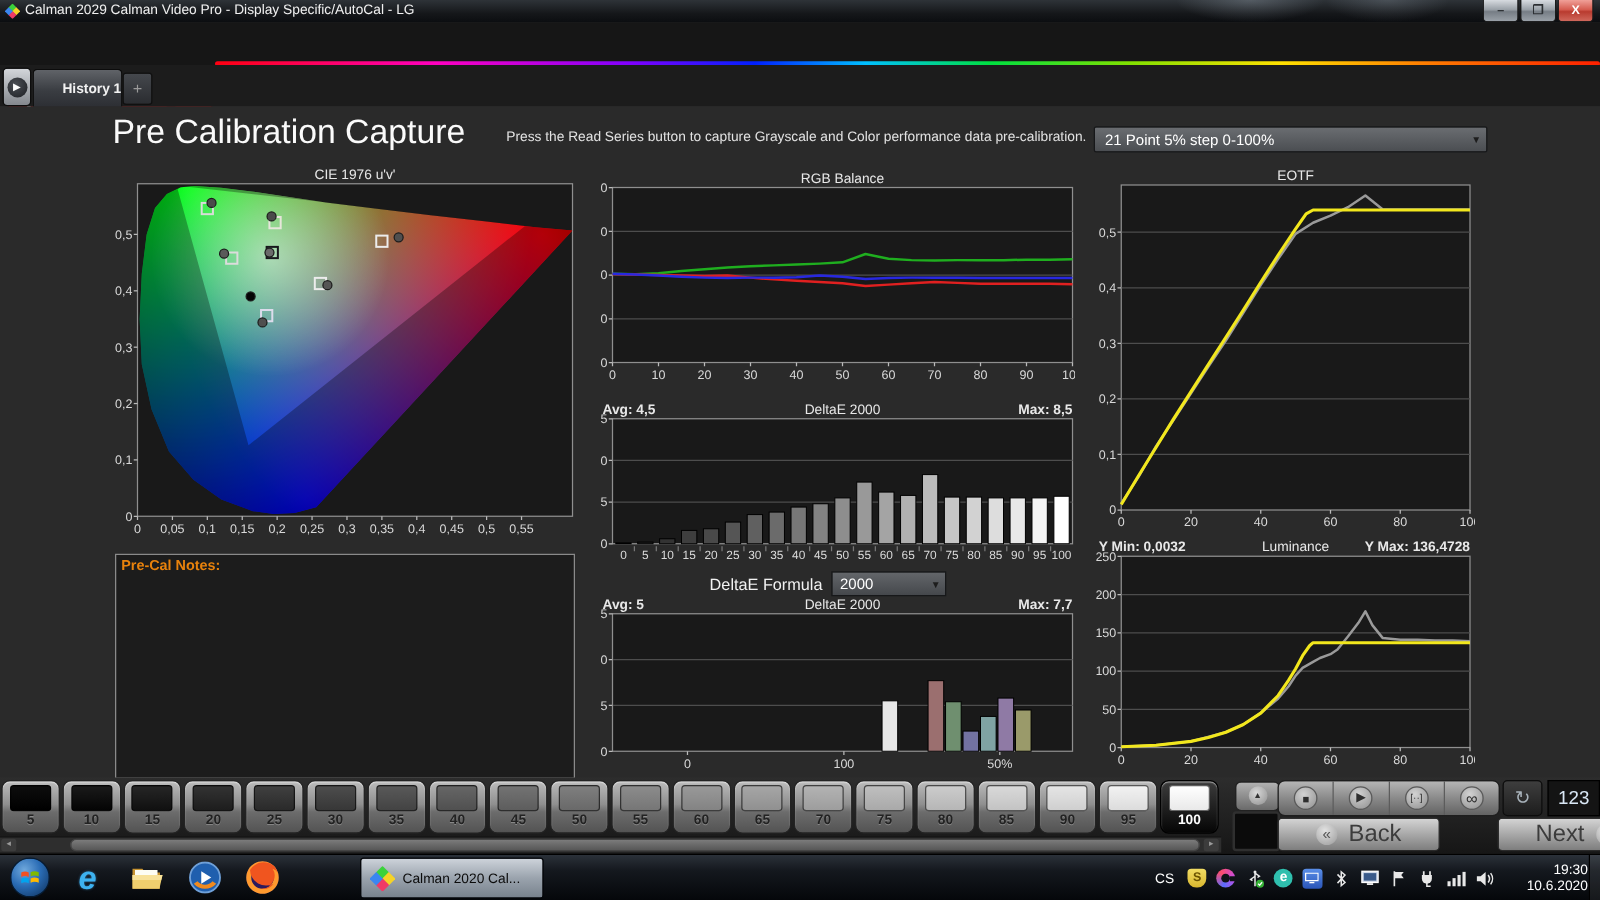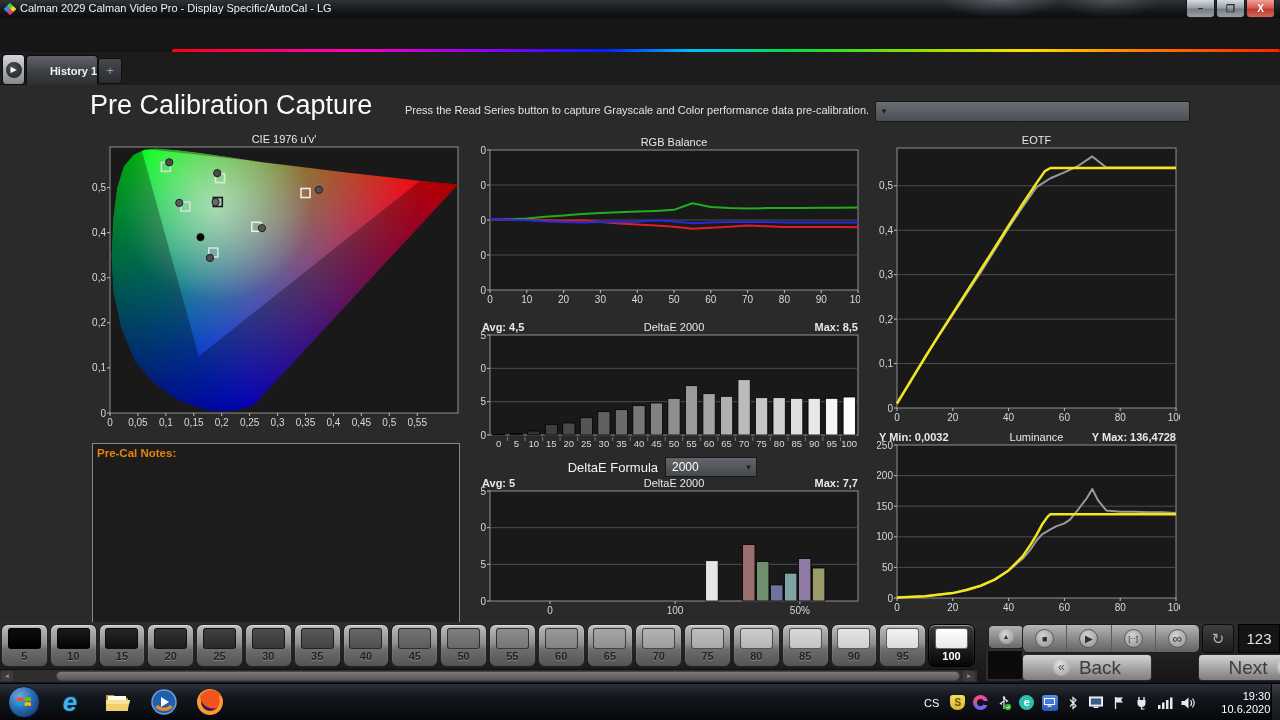--- a/index.html
+++ b/index.html
@@ -199,20 +199,21 @@
     <div id="ddc-screen">DDC</div>
   </div>
   <div id="gear-btn" class="round-tool abs"><span>⚙</span></div>
   <div id="collapse-btn" class="round-tool abs"><span>◀</span></div>
 </div>
 
 <div id="content" class="abs">
   <div id="page-instruction" class="abs">Press the Read Series button to capture Grayscale and Color performance data pre-calibration.</div>
   <div id="page-title" class="abs">Pre Calibration Capture</div>
   <div id="points-combo" class="abs">
+    <div class="ptext">21 Point 5% step 0-100%</div>
     <div class="parrow"><span>▼</span></div>
   </div>
 
   <div class="panel" style="left:88px;top:48px;">
     <svg id="svg-cie" width="374" height="300" viewBox="0 0 374 300">
         <defs>
           <radialGradient id="rg-r" gradientUnits="userSpaceOnUse" cx="345.9807383627608" cy="54.576271186440664" r="300">
             <stop offset="0%" stop-color="#ff0000"></stop>
             <stop offset="100%" stop-color="#000000"></stop>
           </radialGradient>
@@ -691,20 +692,29 @@
     </svg>
   </div>
   <div class="tk-ico abs" style="left:194px">
     <svg width="28" height="28" viewBox="0 0 28 28">
       <circle cx="14" cy="14" r="13" fill="#2b1a5e"></circle>
       <path d="M14 1 a13 13 0 1 1 -0.01 0 z M14 5 a9 9 0 1 0 9 9 c0 -5 -4 -9 -9 -9 z" fill="#ff9a2e"></path>
       <path d="M4 8 q5 -7 13 -6 q7 1 9 8 q-1 -2 -4 -3 q3 4 1 9 q-3 7 -10 7 q6 1 10 -4 a13 13 0 0 1 -19 -11 z" fill="#f0551f"></path>
     </svg>
   </div>
 
+  <div id="task-calman" class="task abs">
+    <svg width="20" height="20" viewBox="0 0 16 16">
+      <rect x="5" y="1" width="6" height="6" transform="rotate(45 8 4)" fill="#3bd23b"></rect>
+      <rect x="9" y="5" width="6" height="6" transform="rotate(45 12 8)" fill="#f5d327"></rect>
+      <rect x="5" y="9" width="6" height="6" transform="rotate(45 8 12)" fill="#f03a66"></rect>
+      <rect x="1" y="5" width="6" height="6" transform="rotate(45 4 8)" fill="#3a86f0"></rect>
+    </svg>
+    <div class="tlabel">Calman 2020 Cal...</div>
+  </div>
 
   <div id="tray" class="abs">
     <div id="tray-lang">CS</div>
     <div class="tray-ico">
         <div id="shield-icon">S</div>
       </div>
     <div class="tray-ico">
         <div id="ring-icon"></div>
       </div>
     <div class="tray-ico">

